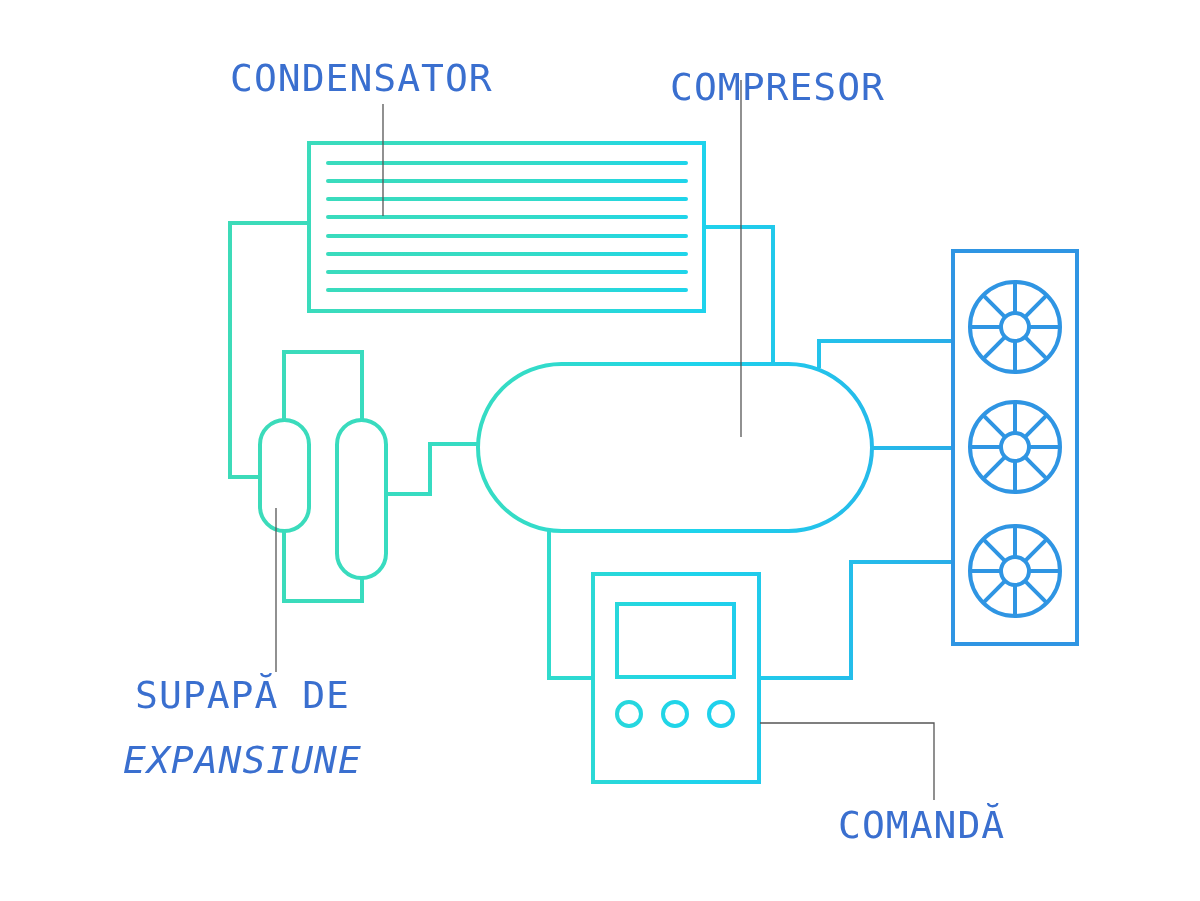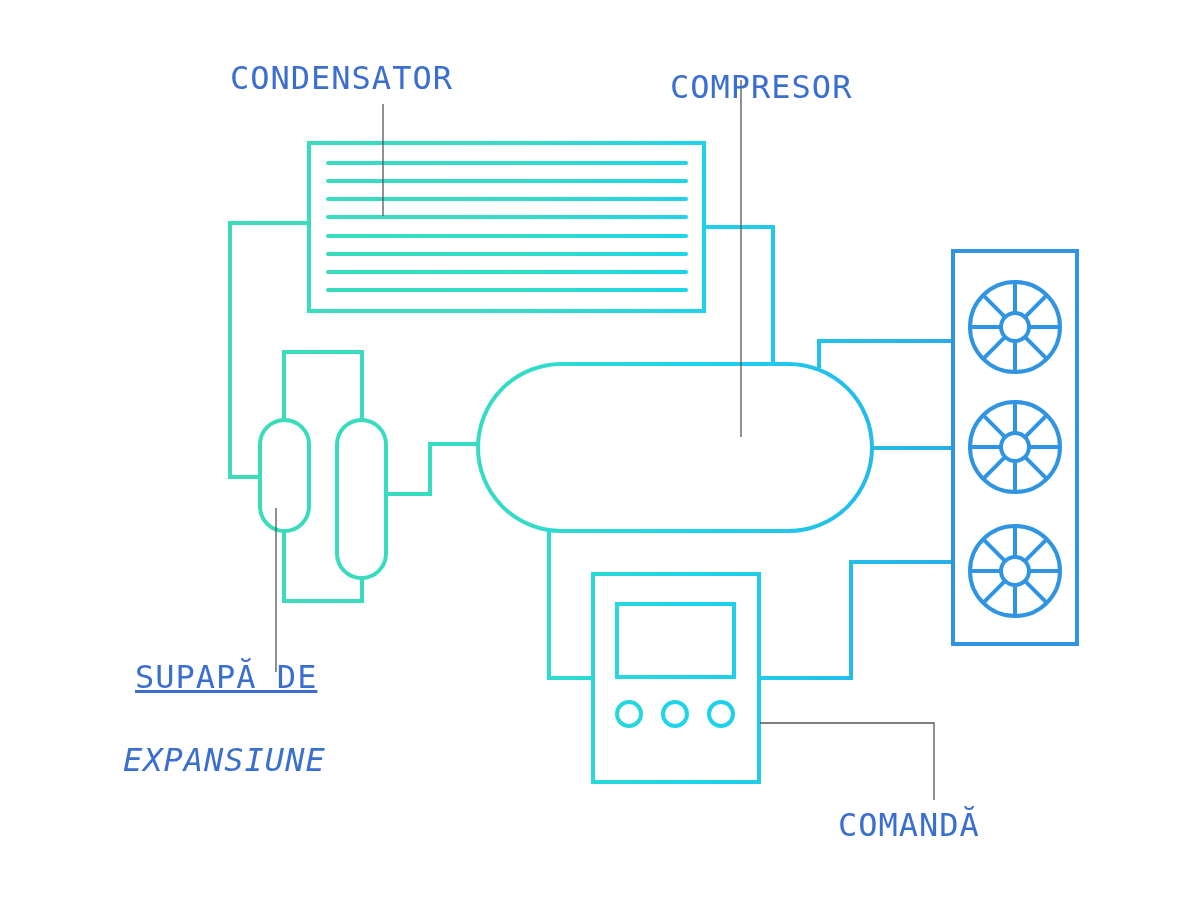--- a/index.html
+++ b/index.html
@@ -2,21 +2,21 @@
 <html><head>
   <meta charset="utf-8">
   <style>
     html, body { margin: 0; padding: 0; background: #ffffff; }
     body { width: 1200px; height: 901px; position: relative; overflow: hidden; }
     #diagram { position: absolute; left: 0; top: 0; width: 1200px; height: 901px; }
     .label {
       position: absolute;
       font-family: "DejaVu Sans Mono", "Liberation Mono", monospace;
       color: #3a6fcf;
-      font-size: 32px;
+      font-size: 38px;
       letter-spacing: 1px;
       line-height: 42px;
       white-space: nowrap;
       font-weight: normal;
     }
     .pipe { fill: none; stroke-width: 4; }
     .leader { fill: none; stroke: #555555; stroke-width: 1.3; }
   </style>
 </head>
 <body>
@@ -133,15 +133,15 @@
   <g>
     <line class="leader" x1="383" y1="104" x2="383" y2="216"></line>
     <line class="leader" x1="741" y1="80" x2="741" y2="437"></line>
     <line class="leader" x1="276" y1="508" x2="276" y2="672"></line>
     <polyline class="leader" points="760,723 934,723 934,800"></polyline>
   </g>
 </svg>
 
 <div class="label" style="left:230px; top:57px;">CONDENSATOR</div>
 <div class="label" style="left:670px; top:66px;">COMPRESOR</div>
-<div class="label" style="left:135px; top:656px;text-decoration:underline;">SUPAPĂ DE</div>
+<div class="label" style="left:135px; top:674px;">SUPAPĂ DE</div>
 <div class="label" style="left:123px; top:739px;font-style:italic;">EXPANSIUNE</div>
 <div class="label" style="left:838px; top:804px;">COMANDĂ</div>
 
 </body></html>

